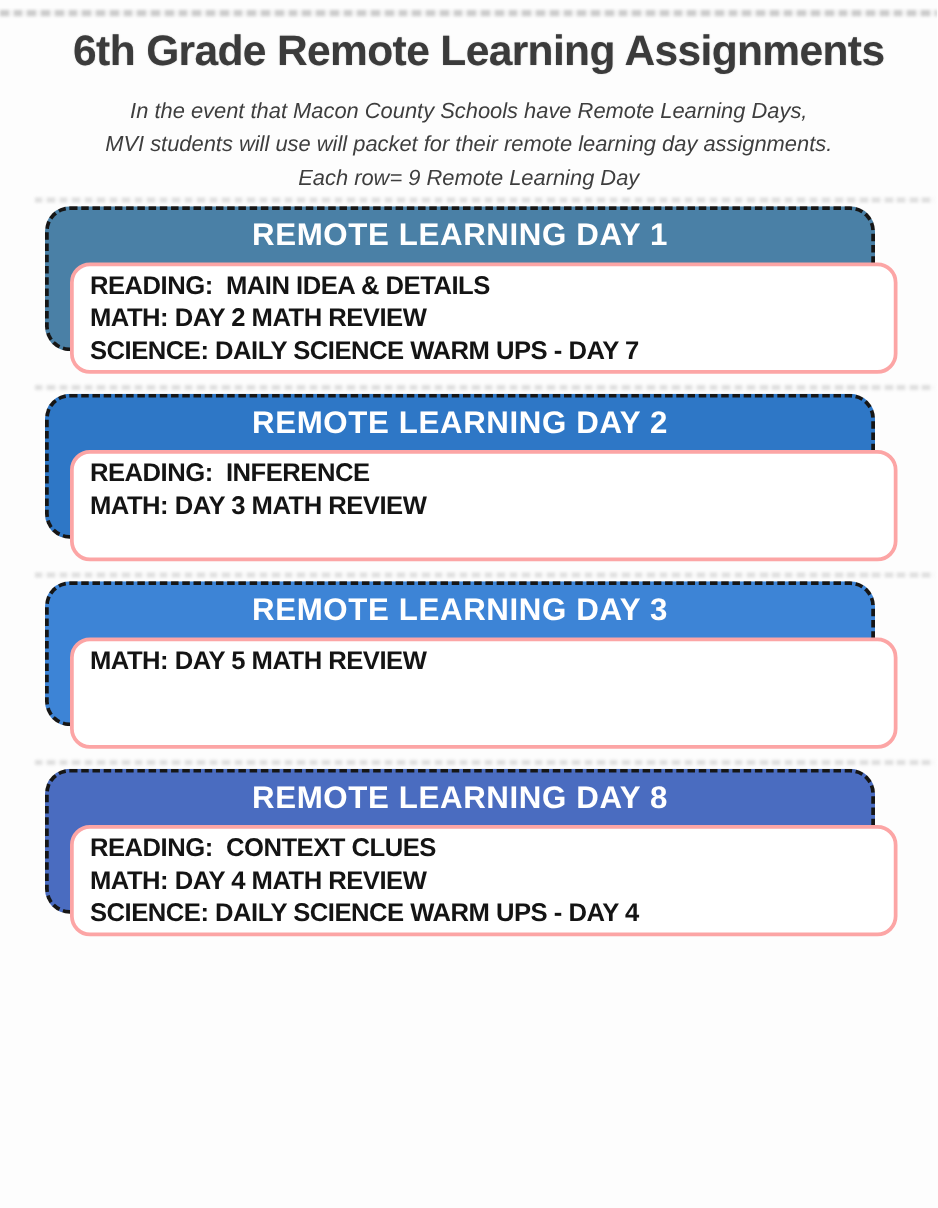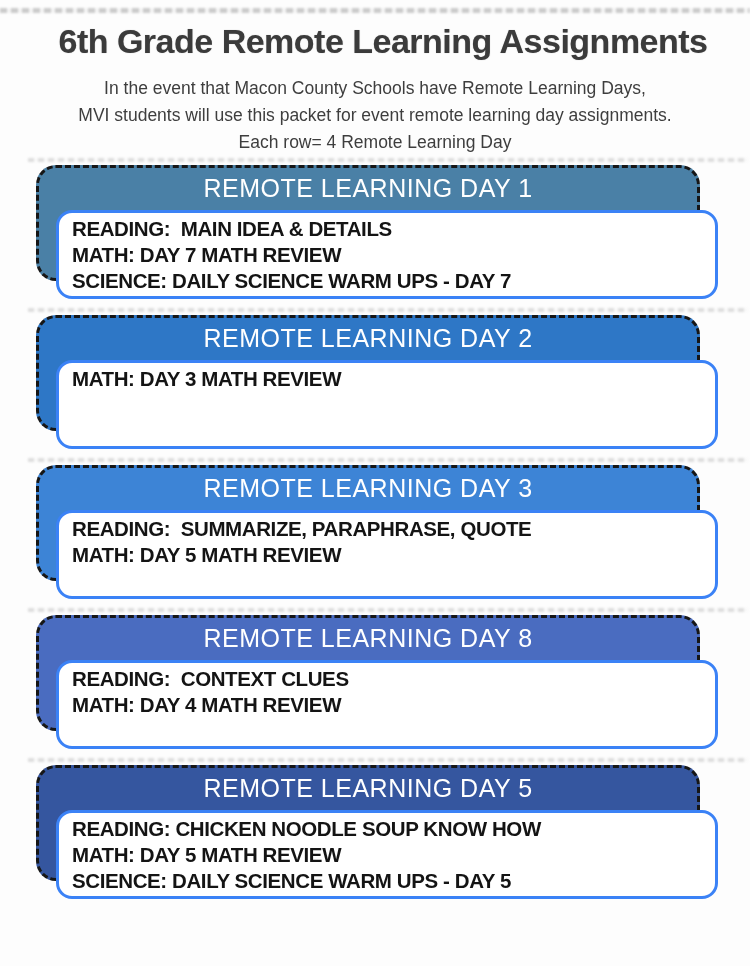--- a/index.html
+++ b/index.html
@@ -23,21 +23,21 @@
   }
   h1.page-title {
     margin: 22px 0 0 16px;
     text-align: center;
     font-size: 34px;
     font-weight: bold;
     letter-spacing: -0.5px;
     color: #3b3b3b;
     text-shadow: 0 0 1px rgba(60,60,60,0.4);
   }
-  .intro { margin-top: 14px; }
+  .intro { margin-top: 14px; font-style: italic; }
   .intro p {
     margin: 0;
     text-align: center;
     font-size: 17.5px;
     line-height: 27px;
     color: #3e3e3e;
   }
   .cards { margin-top: 9px; }
   .card {
     position: relative;
@@ -57,30 +57,30 @@
     top: 0; left: 0;
     width: 658px; height: 110px;
     border: 3px dashed #161616;
     border-radius: 20px;
     box-sizing: content-box;
   }
   .banner-title {
     margin-top: 6px;
     text-align: center;
     font-size: 25px;
-    font-weight: normal;
+    font-weight: bold;
     letter-spacing: 0.5px;
     color: #ffffff;
   }
   .panel {
     position: absolute;
     top: 45px; left: 20px; right: 0;
     height: 80px;
     background: #ffffff;
-    border: 3px solid #3b82f6;
+    border: 3px solid #fca5a5;
     border-radius: 16px;
     padding: 3px 14px 0 13px;
   }
   .line {
     font-size: 20.5px;
     font-weight: bold;
     line-height: 26px;
     letter-spacing: -0.4px;
     color: #141414;
     white-space: pre-wrap;
@@ -89,74 +89,64 @@
 </head>
 <body>
 
 <div class="sheet">
   <div class="scan-artifact-top"></div>
 
   <h1 class="page-title">6th Grade Remote Learning Assignments</h1>
 
   <div class="intro">
     <p>In the event that Macon County Schools have Remote Learning Days,</p>
-    <p>MVI students will use this packet for event remote learning day assignments.</p>
-    <p>Each row= 4 Remote Learning Day</p>
+    <p>MVI students will use will packet for their remote learning day assignments.</p>
+    <p>Each row= 9 Remote Learning Day</p>
   </div>
 
   <div class="cards" id="cards">
   <div class="card">
     <div class="smudge"></div>
     <div class="banner" style="background: rgb(74, 128, 166);">
       <div class="banner-title">REMOTE LEARNING DAY 1</div>
     </div>
     <div class="panel">
       <div class="line line-reading">READING:  MAIN IDEA &amp; DETAILS</div>
-      <div class="line line-math">MATH: DAY 7 MATH REVIEW</div>
+      <div class="line line-math">MATH: DAY 2 MATH REVIEW</div>
       <div class="line line-science">SCIENCE: DAILY SCIENCE WARM UPS - DAY 7</div>
     </div>
   </div>
 
   <div class="card">
     <div class="smudge"></div>
     <div class="banner" style="background: rgb(46, 119, 198);">
       <div class="banner-title">REMOTE LEARNING DAY 2</div>
     </div>
     <div class="panel">
+      <div class="line line-reading">READING:  INFERENCE</div>
       <div class="line line-math">MATH: DAY 3 MATH REVIEW</div>
     </div>
   </div>
 
   <div class="card">
     <div class="smudge"></div>
     <div class="banner" style="background: rgb(61, 132, 214);">
       <div class="banner-title">REMOTE LEARNING DAY 3</div>
     </div>
     <div class="panel">
-      <div class="line line-reading">READING:  SUMMARIZE, PARAPHRASE, QUOTE</div>
       <div class="line line-math">MATH: DAY 5 MATH REVIEW</div>
     </div>
   </div>
 
   <div class="card">
     <div class="smudge"></div>
     <div class="banner" style="background: rgb(74, 108, 192);">
       <div class="banner-title">REMOTE LEARNING DAY 8</div>
     </div>
     <div class="panel">
       <div class="line line-reading">READING:  CONTEXT CLUES</div>
       <div class="line line-math">MATH: DAY 4 MATH REVIEW</div>
+      <div class="line line-science">SCIENCE: DAILY SCIENCE WARM UPS - DAY 4</div>
     </div>
   </div>
 
-  <div class="card">
-    <div class="smudge"></div>
-    <div class="banner" style="background: rgb(53, 86, 159);">
-      <div class="banner-title">REMOTE LEARNING DAY 5</div>
-    </div>
-    <div class="panel">
-      <div class="line line-reading">READING: CHICKEN NOODLE SOUP KNOW HOW</div>
-      <div class="line line-math">MATH: DAY 5 MATH REVIEW</div>
-      <div class="line line-science">SCIENCE: DAILY SCIENCE WARM UPS - DAY 5</div>
-    </div>
-  </div>
 </div>
 </div>
 
 </body></html>

